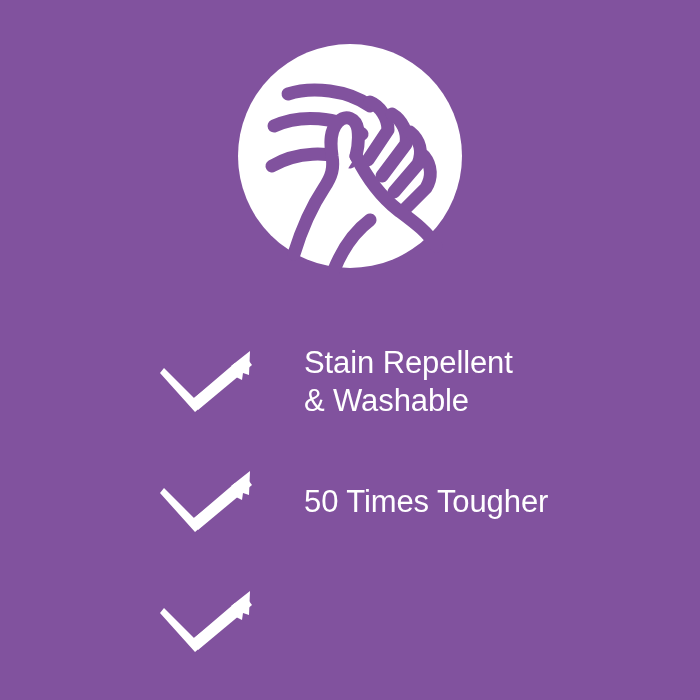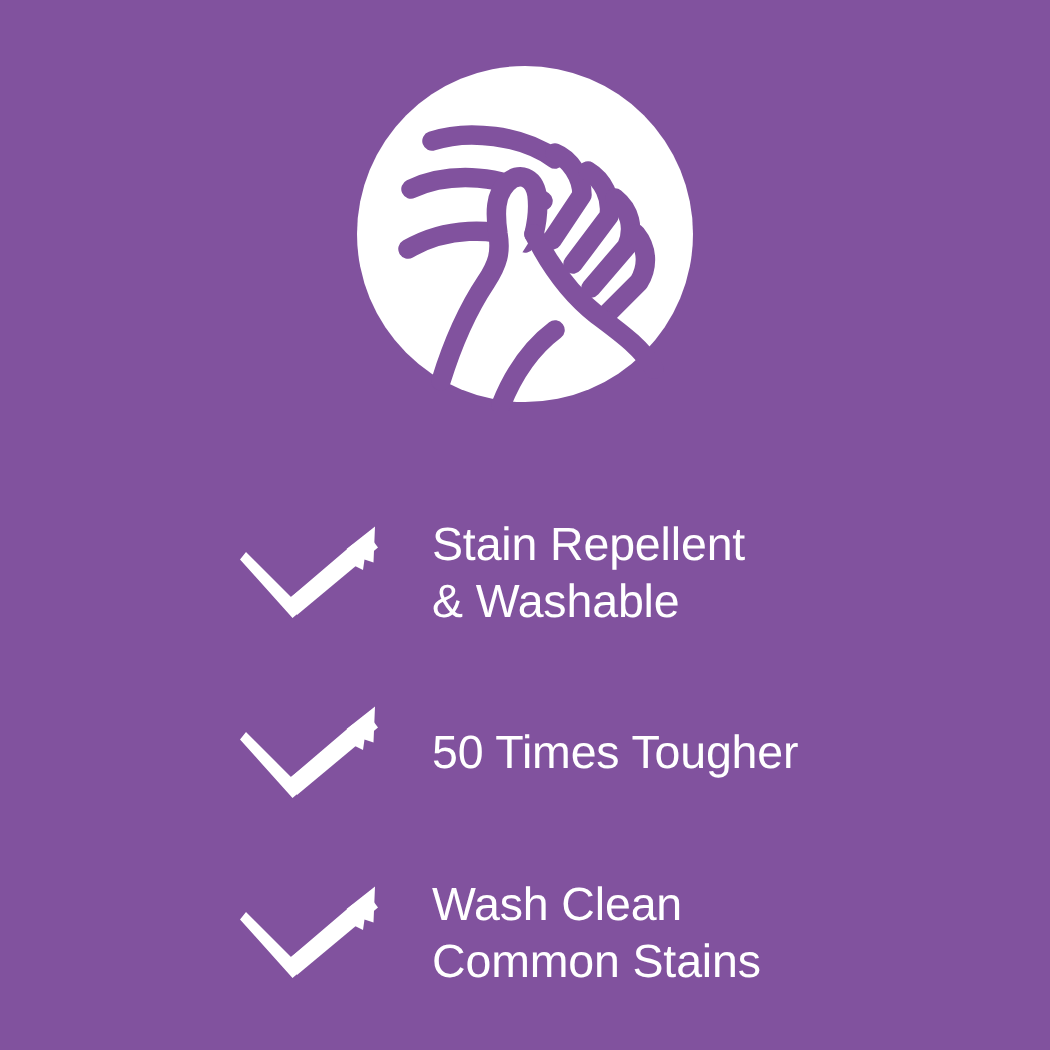--- a/index.html
+++ b/index.html
@@ -42,20 +42,21 @@
     top: 318px;
     width: 700px;
     height: 362px;
   }
   .feature-row {
     position: absolute;
     left: 150px;
     width: 500px;
     display: flex;
     align-items: center;
+    gap: 16px;
   }
   .feature-row.row-0 { top: 16px;  height: 96px; }
   .feature-row.row-1 { top: 136px; height: 96px; }
   .feature-row.row-2 { top: 256px; height: 96px; }
 
   .check-arrow {
     flex: 0 0 auto;
     width: 104px;
     height: 66px;
     margin-left: 8px;
@@ -143,18 +144,16 @@
     </div>
 
     <div class="feature-row row-2">
       <span class="check-arrow">
         <svg viewBox="0 0 104 66" xmlns="http://www.w3.org/2000/svg" aria-hidden="true">
           <path fill="#FFFFFF" d="M2 24 L6 19 L36 49 L77 14 L85 22 L37 63 Z"></path>
           <path fill="#FFFFFF" d="M92 2 L73 17 L80 21 L76 27 L84 31 L85 24 L91 26 Z"></path>
           <path fill="#FFFFFF" d="M36 49 L88 8 L94 16 L40 61 Z"></path>
         </svg>
       </span>
-      <span class="feature-text" style="color: rgb(255, 255, 255);">Wash Clean
-Common Stains</span>
     </div>
 
   </div>
 </div>
 
 </body></html>

